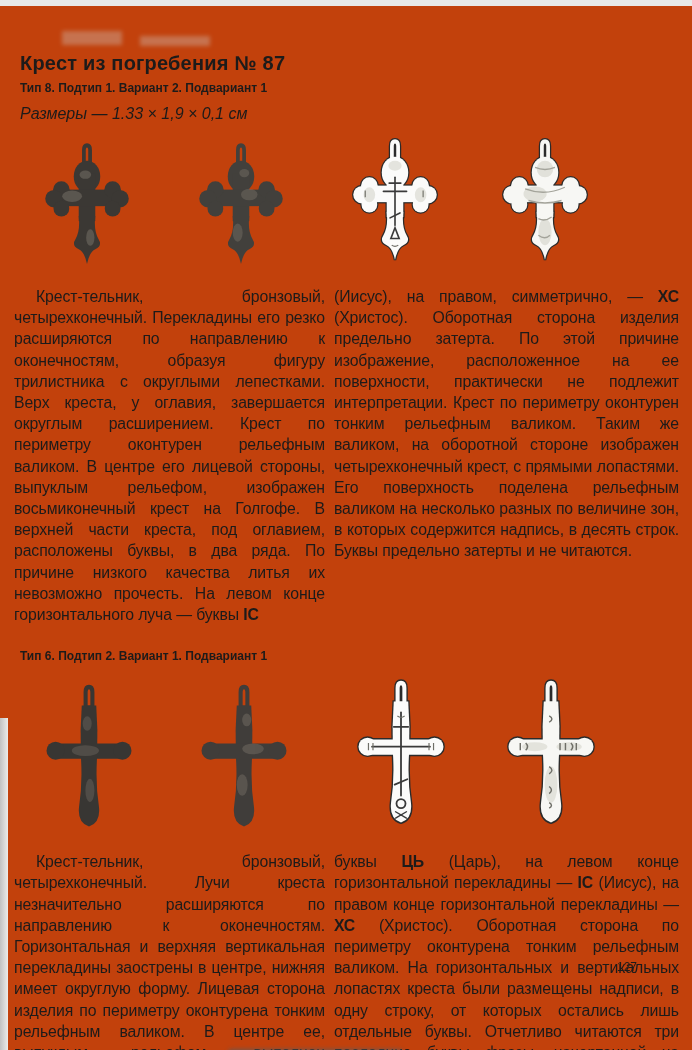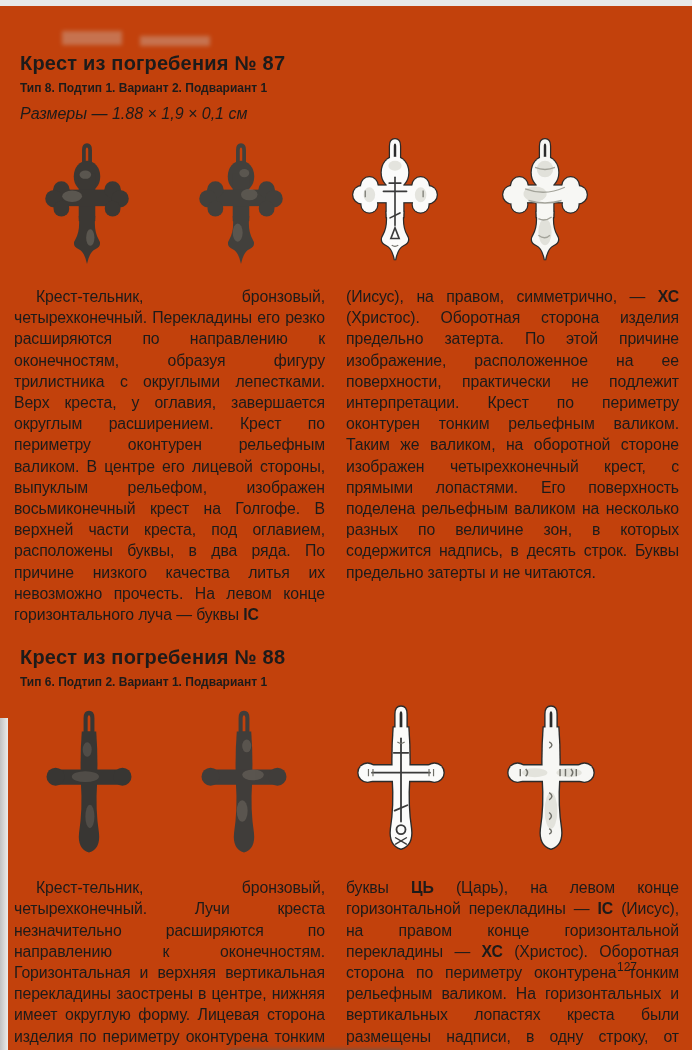--- a/index.html
+++ b/index.html
@@ -9,21 +9,21 @@
     font-family:Liberation Sans, sans-serif;
   }
   .hdr{padding-left:20px;padding-right:20px;}
   .title{font-size:20px;font-weight:bold;letter-spacing:.2px;line-height:26px;}
   .typeline{font-size:12px;font-weight:bold;line-height:25px;}
   .sizeline{font-size:16px;font-style:italic;line-height:25px;}
   .figrow{position:relative;}
   .figrow1{height:140px;margin-top:9px;}
   .figrow2{height:166px;margin-top:5px;}
   .fig{position:absolute;}
-  .cols{display:flex;gap:21px;padding:0 13px 0 14px;margin-top:11px;}
+  .cols{display:flex;gap:9px;padding:0 13px 0 14px;margin-top:11px;}
   .colL{width:311px;flex:none;}
   .colR{flex:1;}
   .body-text{
     font-size:15.8px;line-height:21.2px;text-align:justify;
     letter-spacing:-0.1px;
   }
   .indent{text-indent:22px;}
   .sec2{margin-top:19px;}
   .pagenum{position:absolute;left:617px;top:954px;font-size:12px;}
   
@@ -67,21 +67,21 @@
       </g>
     </defs>
   </svg>
 
   <div class="top-smudge" style="left:62px;top:25px;width:60px;height:14px;"></div>
   <div class="top-smudge" style="left:140px;top:30px;width:70px;height:10px;"></div>
 
   <div class="hdr" style="padding-top:44px;">
     <div class="title">Крест из погребения № 87</div>
     <div class="typeline">Тип 8. Подтип 1. Вариант 2. Подвариант 1</div>
-    <div class="sizeline">Размеры — 1.88 × 1,9 × 0,1 см</div>
+    <div class="sizeline">Размеры — 1.33 × 1,9 × 0,1 см</div>
   </div>
 
   <div class="figrow figrow1">
 
     <svg class="fig" style="left:44px;top:5px;" width="86" height="129" viewBox="0 0 104 156">
       <use href="#tc" fill="#3b3834"></use>
       <g opacity="0.4" fill="#8a8378">
         <ellipse cx="34" cy="68" rx="12" ry="7"></ellipse>
         <ellipse cx="56" cy="118" rx="5" ry="10"></ellipse>
         <ellipse cx="50" cy="42" rx="7" ry="5"></ellipse>
@@ -134,21 +134,20 @@
       </g>
     </svg>
   </div>
 
   <div class="cols">
     <div class="colL body-text indent"><span>Крест-тельник, бронзовый, четырехконечный. Перекладины его резко расширяются по направлению к оконечностям, образуя фигуру трилистника с округлыми лепестками. Верх креста, у оглавия, завершается округлым расширением. Крест по периметру оконтурен рельефным валиком. В центре его лицевой стороны, выпуклым рельефом, изображен восьмиконечный крест на Голгофе. В верхней части креста, под оглавием, расположены буквы, в два ряда. По причине низкого качества литья их невозможно прочесть. На левом конце горизонтального луча — буквы </span><b>IC</b></div>
     <div class="colR body-text"><span>(Иисус), на правом, симметрично, — </span><b>ХС</b><span> (Христос). Оборотная сторона изделия предельно затерта. По этой причине изображение, расположенное на ее поверхности, практически не подлежит интерпретации. Крест по периметру оконтурен тонким рельефным валиком. Таким же валиком, на оборотной стороне изображен четырехконечный крест, с прямыми лопастями. Его поверхность поделена рельефным валиком на несколько разных по величине зон, в которых содержится надпись, в десять строк. Буквы предельно затерты и не читаются.</span></div>
   </div>
 
   <div class="hdr sec2">
-    <div class="title">Крест из погребения № 88</div>
     <div class="typeline">Тип 6. Подтип 2. Вариант 1. Подвариант 1</div>
   </div>
 
   <div class="figrow figrow2">
 
     <svg class="fig" style="left:42px;top:6px;" width="94" height="154" viewBox="0 0 104 170">
       <use href="#pc" fill="#383633"></use>
       <g opacity="0.35" fill="#7d766c">
         <ellipse cx="48" cy="78" rx="15" ry="6"></ellipse>
         <ellipse cx="53" cy="122" rx="5" ry="13"></ellipse>

